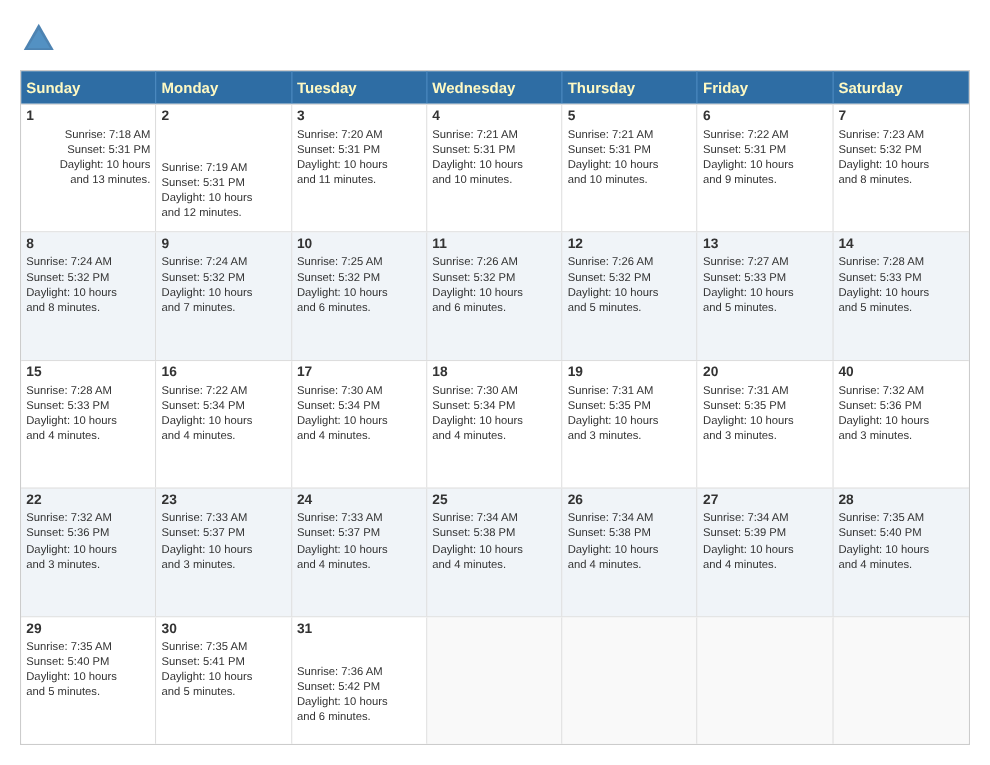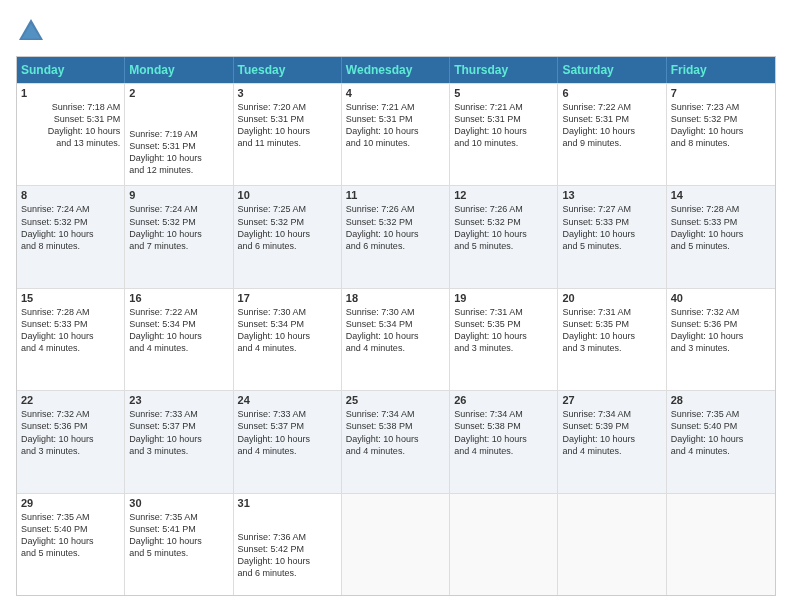--- a/index.html
+++ b/index.html
@@ -59,21 +59,21 @@
       display: flex;
       flex-direction: column;
       border: 1px solid #ccc;
     }
     .cal-header {
       display: grid;
       grid-template-columns: repeat(7, 1fr);
       background: #2e6da4;
     }
     .cal-header-cell {
-      color: #5eead4;
+      color: #fef9c3;
       font-weight: bold;
       font-size: 12px;
       padding: 6px 4px;
       text-align: left;
       border-right: 1px solid #4a88be;
     }
     .cal-header-cell:last-child { border-right: none; }
     .cal-body {
       flex: 1;
       display: flex;
@@ -130,22 +130,22 @@
     </div>
   </div>
 
   <div class="calendar">
     <div class="cal-header">
       <div class="cal-header-cell">Sunday</div>
       <div class="cal-header-cell">Monday</div>
       <div class="cal-header-cell">Tuesday</div>
       <div class="cal-header-cell">Wednesday</div>
       <div class="cal-header-cell">Thursday</div>
+      <div class="cal-header-cell">Friday</div>
       <div class="cal-header-cell">Saturday</div>
-      <div class="cal-header-cell">Friday</div>
     </div>
     <div class="cal-body" id="cal-body">
     <div class="cal-row">
           <div class="cal-cell">
             <div class="day-num">1</div>
             <div class="cell-text" style="white-space: pre-line; text-align: right;">Sunrise: 7:18 AM
 Sunset: 5:31 PM
 Daylight: 10 hours
 and 13 minutes.</div>
           </div>

